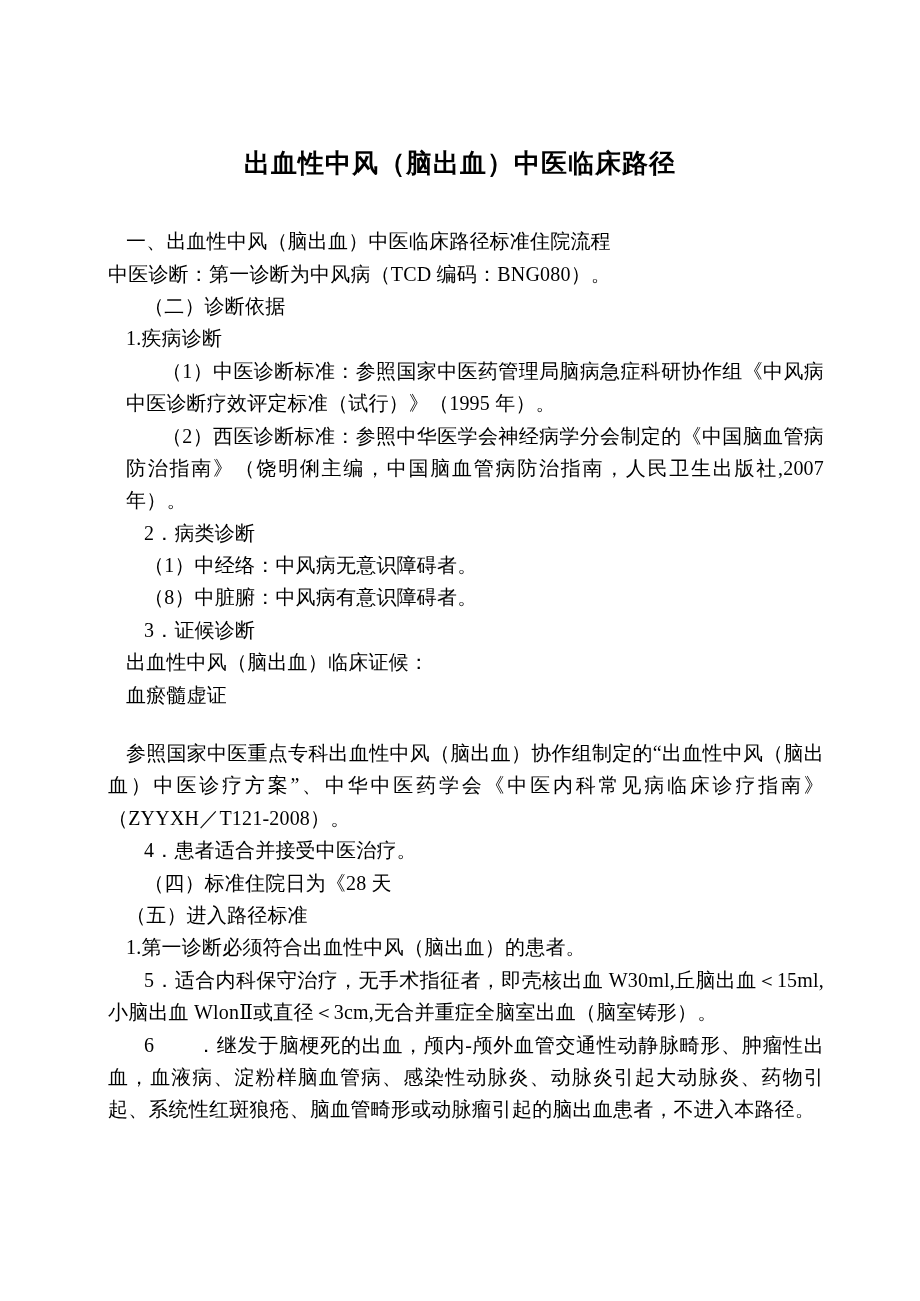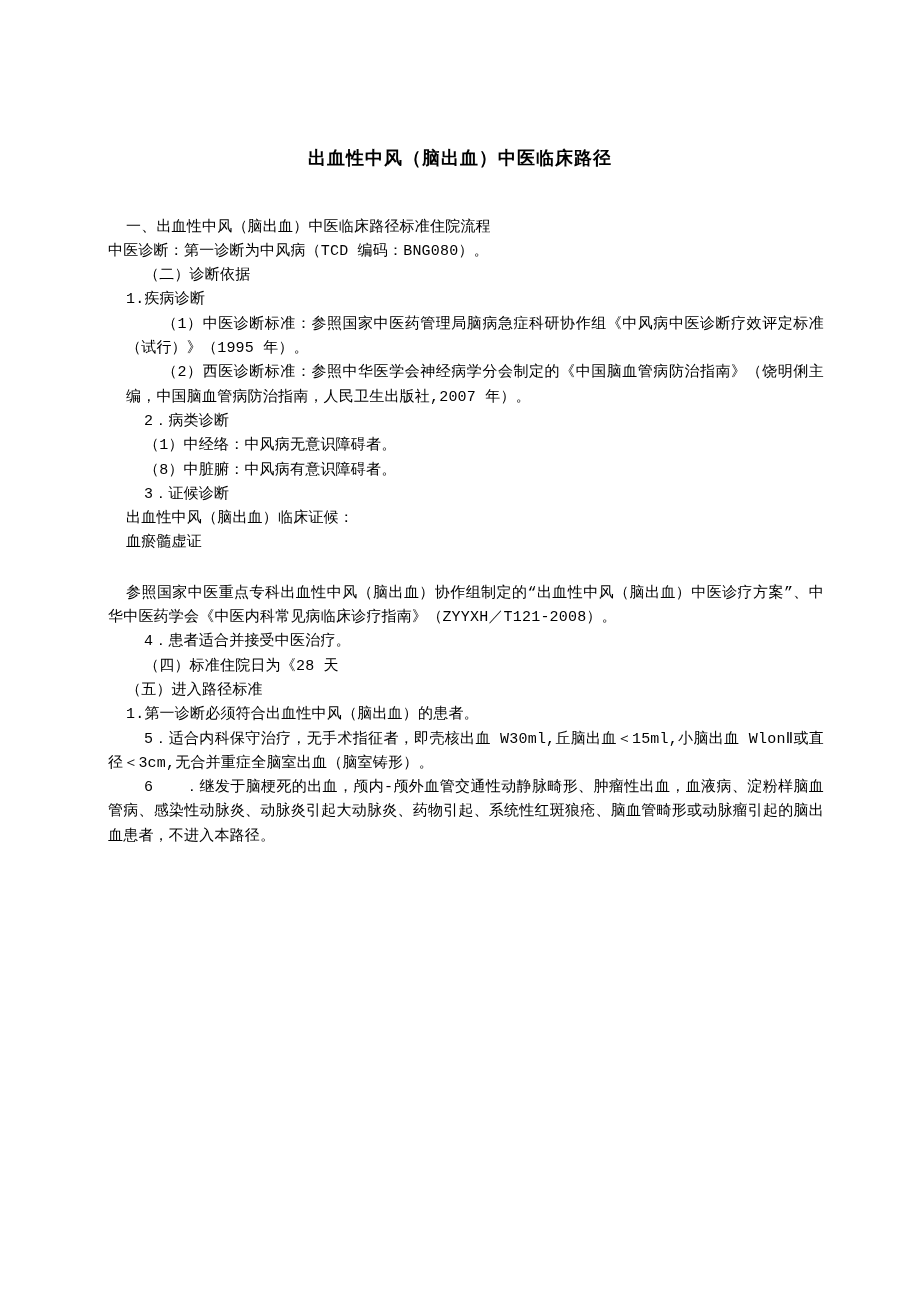--- a/index.html
+++ b/index.html
@@ -17,41 +17,40 @@
   }
   .page {
     position: relative;
     width: 920px;
     height: 1301px;
     box-sizing: border-box;
     padding: 0;
   }
   .doc-title {
     text-align: center;
-    font-size: 18px;
+    font-size: 26px;
     font-weight: bold;
     letter-spacing: 1px;
     margin: 0;
     padding-top: 148px;
     padding-bottom: 0;
     line-height: 1.2;
   }
   .body-area {
     margin-top: 46px;
     padding-left: 108px;
     padding-right: 96px;
   }
   p {
     margin: 0;
-    font-size: 15px;
+    font-size: 20px;
     line-height: 1.62;
     text-align: justify;
     text-justify: inter-ideograph;
     letter-spacing: 0.2px;
-    font-family: Liberation Mono, monospace;
   }
   p.ind1 { text-indent: 18px; }
   p.ind2 { text-indent: 36px; }
   p.ind0 { text-indent: 0; }
   p.sub-block {
     text-indent: 36px;
     padding-left: 18px;
   }
   .spacer {
     height: 26px;

